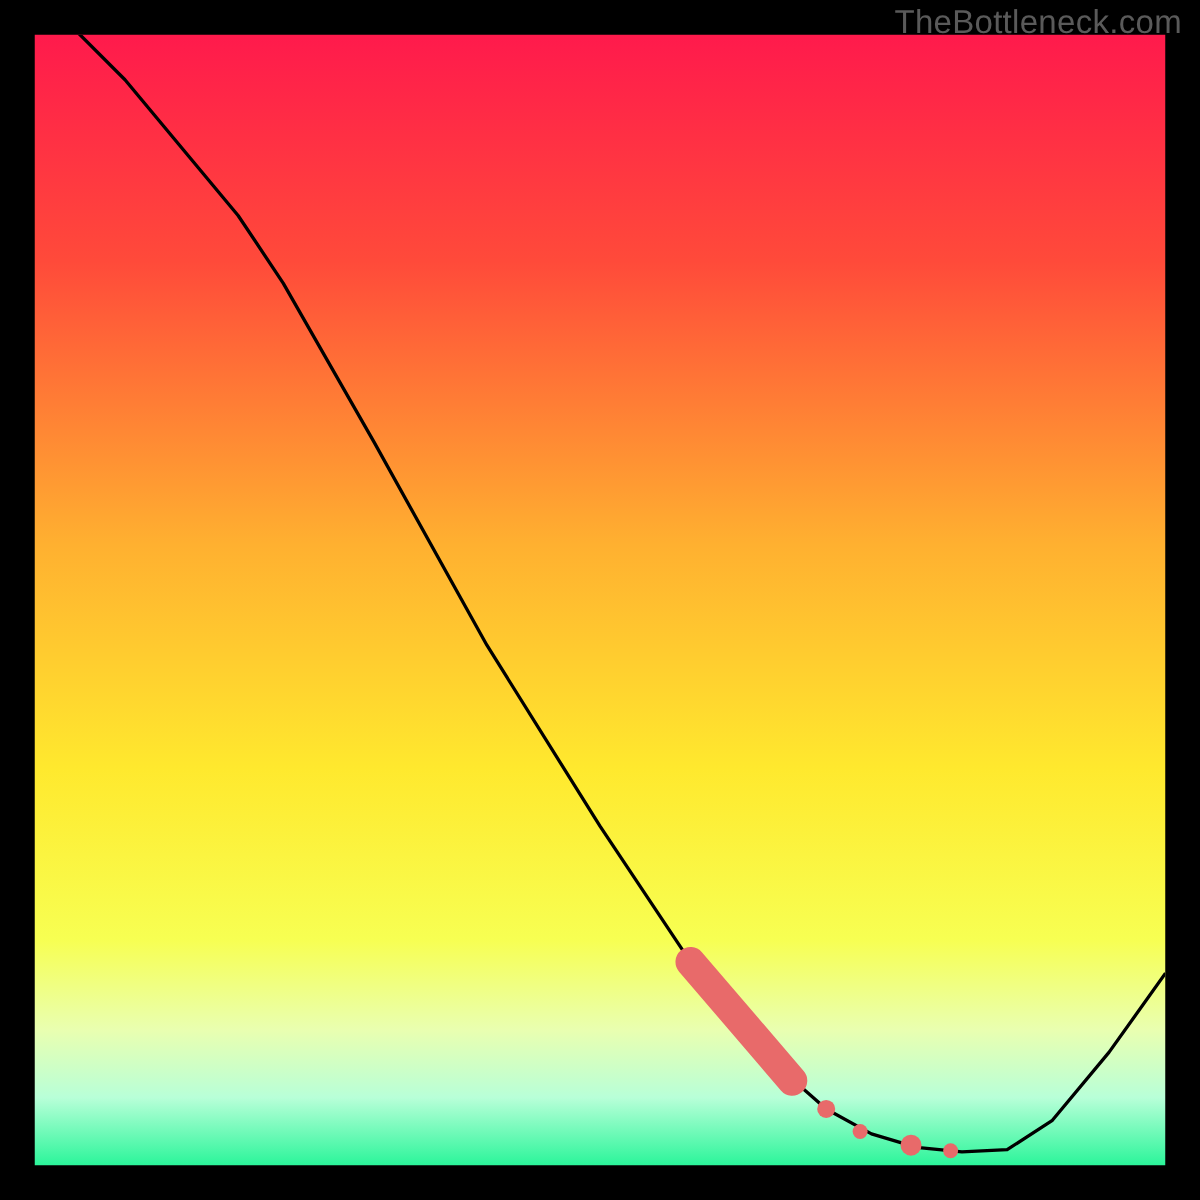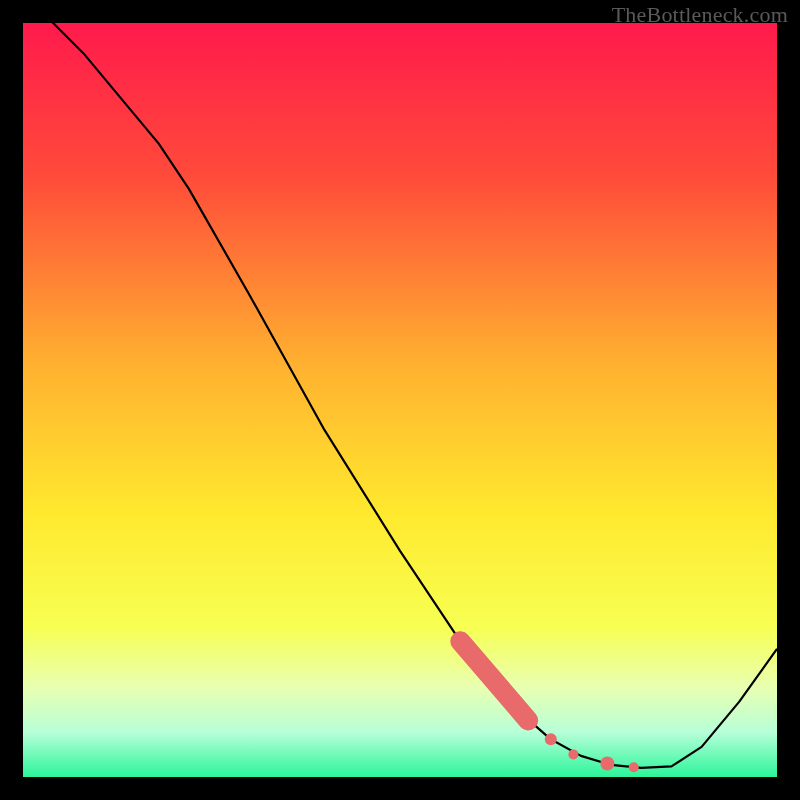--- a/index.html
+++ b/index.html
@@ -11,21 +11,20 @@
     overflow: hidden;
     font-family: Arial, Helvetica, sans-serif;
   }
   .outer {
     position: absolute;
     top: 0;
     left: 0;
     width: 800px;
     height: 800px;
     background: #000;
-    font-family: Liberation Serif, serif;
   }
   .plot {
     position: absolute;
     top: 23px;
     left: 23px;
     width: 754px;
     height: 754px;
   }
   .watermark {
     position: absolute;

